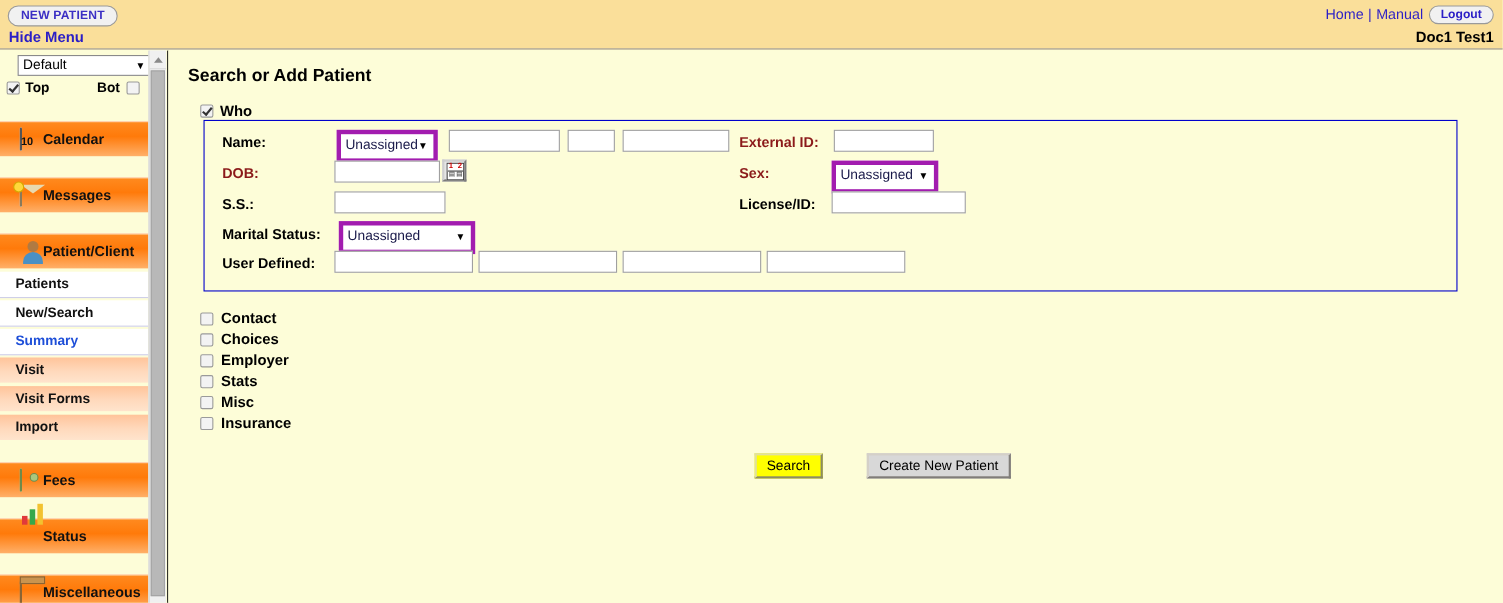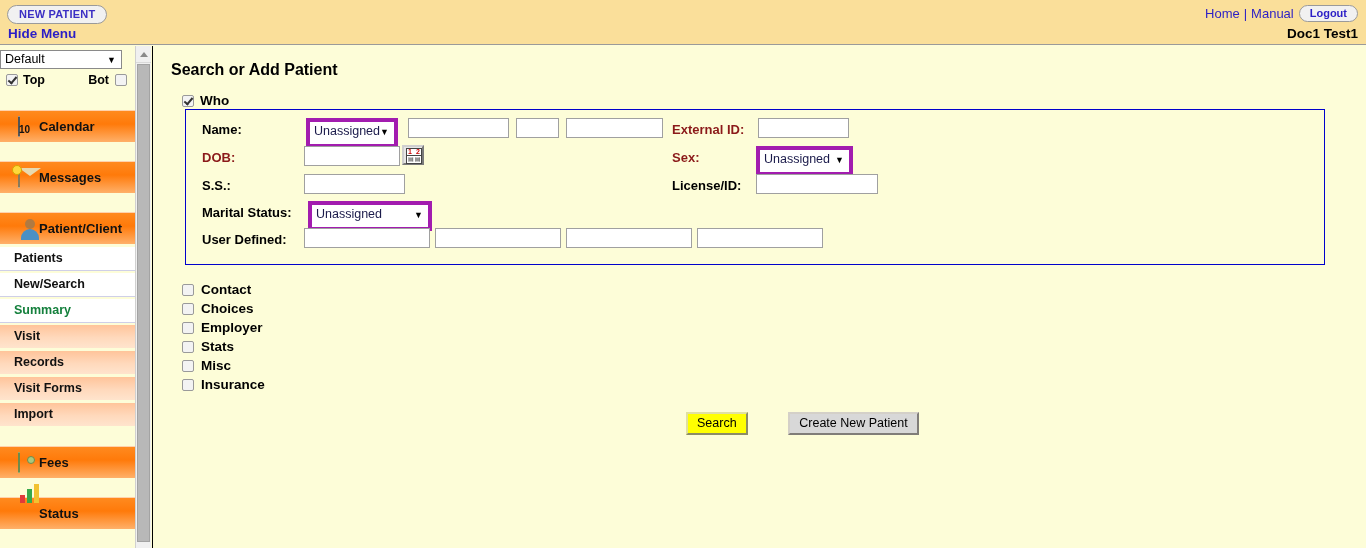--- a/index.html
+++ b/index.html
@@ -88,21 +88,21 @@
   
   .sidebar {
     position: absolute;
     left: 0; top: 46px;
     width: 135px;
     height: 502px;
     background: #fdfdd8;
     overflow: hidden;
   }
   .side-select-wrap {
-    padding: 4px 4px 0 0;
+    padding: 4px 4px 0 16px;
   }
   .side-select {
     position: relative;
     width: 122px;
     height: 19px;
     box-sizing: border-box;
     border: 1px solid #8a8a8a;
     background: #ffffff;
     font-size: 12.5px;
     color: #000;
@@ -189,21 +189,21 @@
     font-size: 12.5px;
     font-weight: bold;
     color: #111;
   }
   .menu-sub.white { background: #ffffff; }
   .menu-sub.peach {
     background: linear-gradient(to bottom, #ffc49a 0%, #ffd9bc 55%, #ffe4cd 100%);
     border-bottom: 1px solid #fdfdd8;
   }
   .menu-sub.disabled { background: #ffffff; }
-  .menu-sub.disabled .ms-label { color: #15803d; text-align: center; }
+  .menu-sub.disabled .ms-label { color: #1d4ed8; text-align: center; }
 
   
   .ic-cal {
     border: 1px solid #555; background: #fff;
     width: 20px; height: 20px; border-radius: 2px;
     position: relative; overflow: hidden;
   }
   .ic-cal::before {
     content: ""; position: absolute; left: 0; top: 0;
     width: 100%; height: 6px; background: #d32f2f;
@@ -498,23 +498,20 @@
     <div class="menu-sub white">
       <span class="ms-label">New/Search</span>
     </div>
     <div class="menu-sub disabled">
       <span class="ms-label">Summary</span>
     </div>
     <div class="menu-sub peach">
       <span class="ms-label">Visit</span>
     </div>
     <div class="menu-sub peach">
-      <span class="ms-label">Records</span>
-    </div>
-    <div class="menu-sub peach">
       <span class="ms-label">Visit Forms</span>
     </div>
     <div class="menu-sub peach">
       <span class="ms-label">Import</span>
     </div>
 
     <div class="menu-main">
       <span class="mi-icon"><span class="ic-money"></span></span>
       <span class="mi-label">Fees</span>
     </div>

